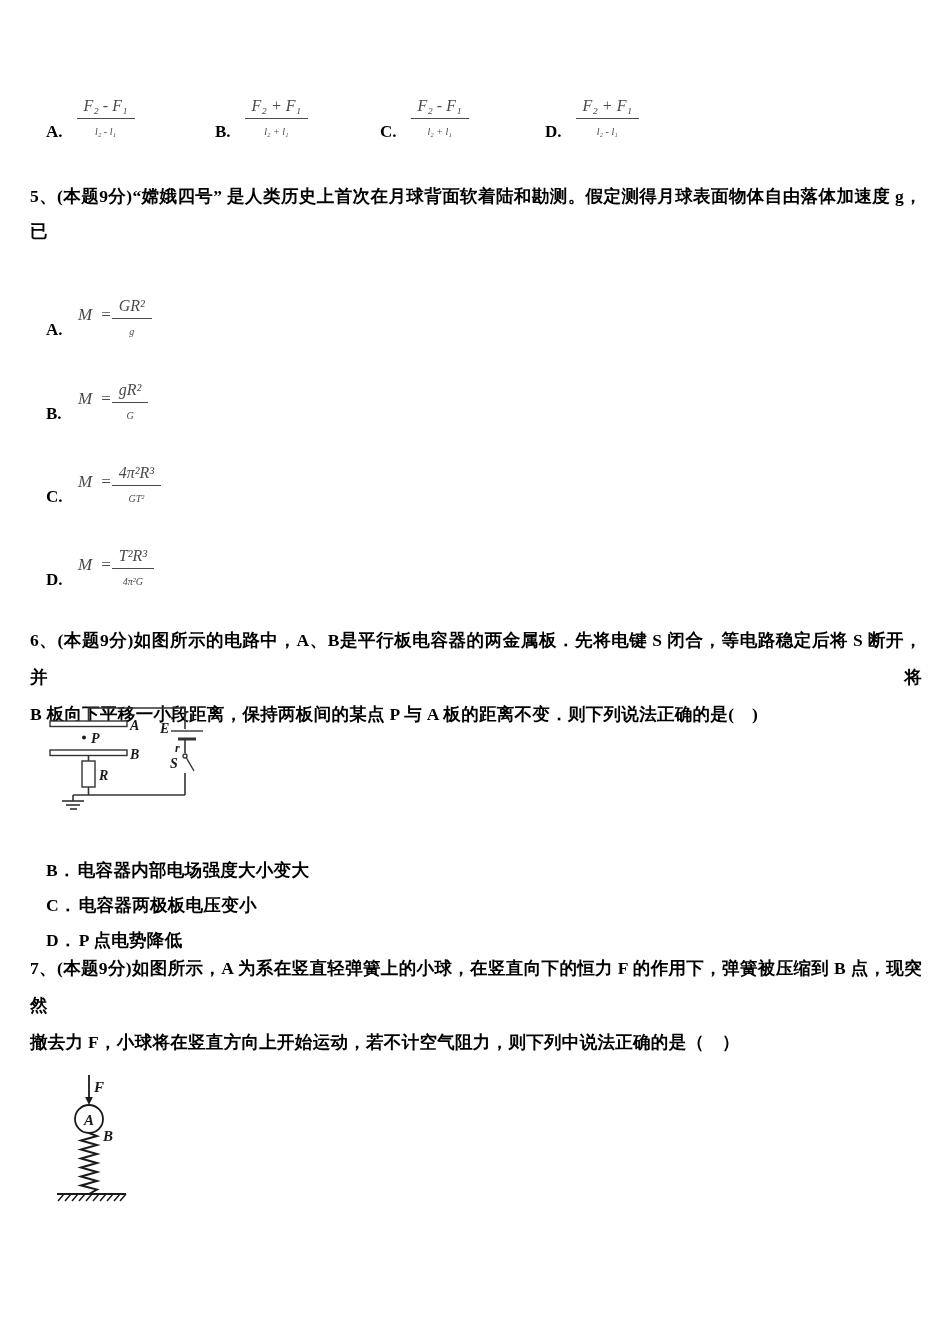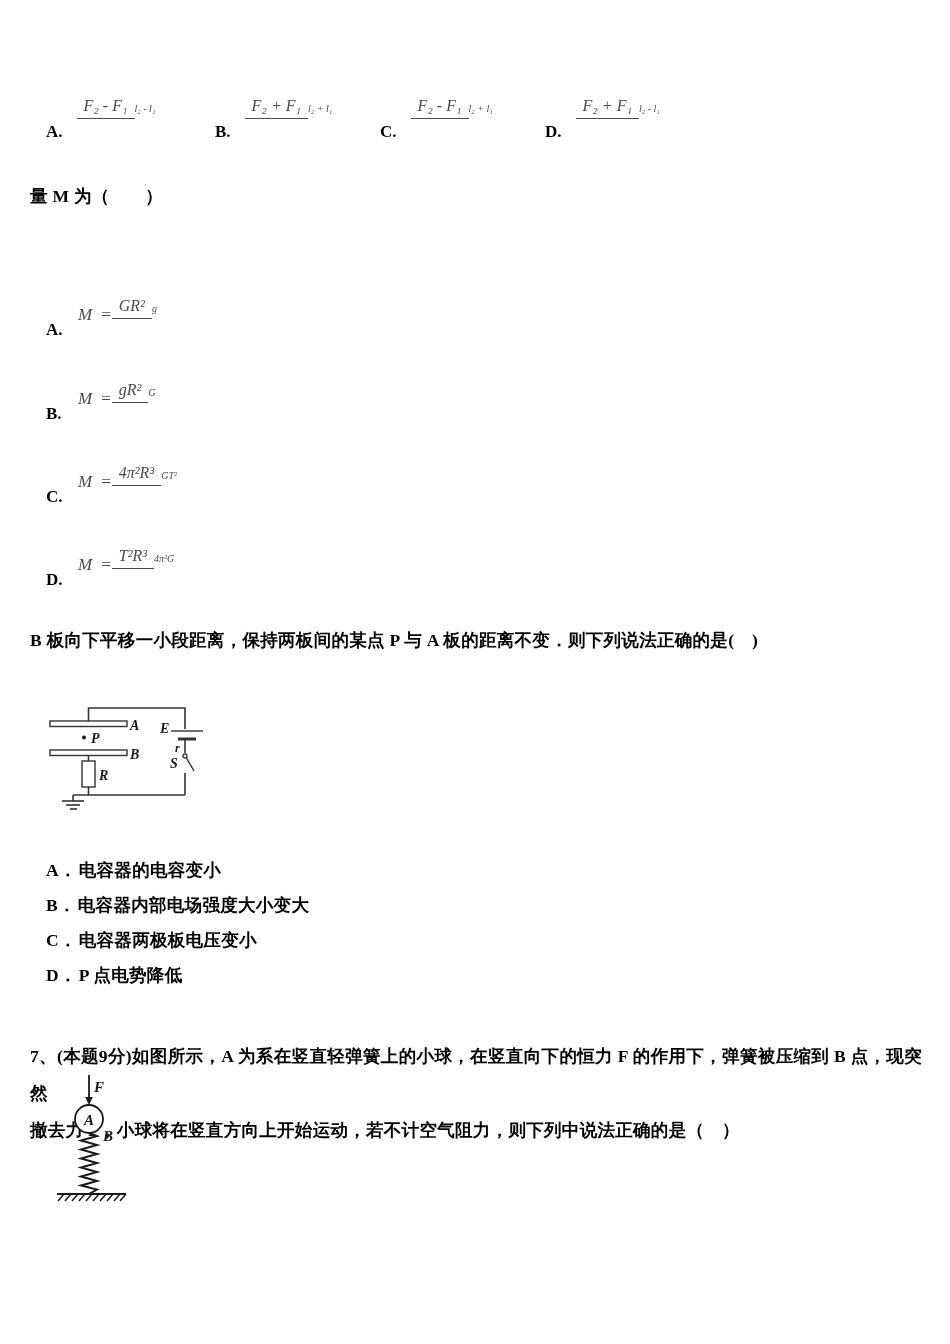--- a/index.html
+++ b/index.html
@@ -22,21 +22,21 @@
     line-height: 35px;
     letter-spacing: 0.3px;
     text-align: justify;
     text-align-last: justify;
     white-space: normal;
   }
   .para.q6 .para-line, .para.q7 .para-line { line-height: 37px; }
   .para-line.last { text-align-last: left; }
   
   .formula { color: #4a4a4a; font-style: italic; }
-  .frac { display: inline-flex; flex-direction: row; text-align: center; }
+  .frac { display: inline-flex; flex-direction: column; text-align: center; }
   .frac .num {
     font-size: 16px; line-height: 20px; padding: 0 7px 2px 7px;
     border-bottom: 1.2px solid #4a4a4a;
   }
   .frac .den { font-size: 10px; line-height: 20px; padding-top: 3px; }
   
   .top-opt { position: absolute; top: 96px; display: flex; align-items: flex-start; }
   .opt-letter {
     font-size: 17px; font-weight: 700; color: #000;
     font-style: normal;
@@ -86,21 +86,21 @@
   </div>
   <div class="top-opt formula" style="left:545px">
     <span class="opt-letter">D.</span>
     <span class="frac">
       <span class="num">F₂ + F₁</span>
       <span class="den">l₂ - l₁</span>
     </span>
   </div>
 
   <div class="para q5" style="top:179px">
-    <div class="para-line last">量 M 为（　　）</div>
+    <div class="para-line">5、(本题9分)“嫦娥四号” 是人类历史上首次在月球背面软着陆和勘测。假定测得月球表面物体自由落体加速度 g，已</div>
   </div>
 
   <div class="q5-opt formula" style="top:296px">
     <span class="opt-letter">A.</span>
     <span class="lhs">M</span>
     <span class="eq">=</span>
     <span class="frac">
       <span class="num">GR²</span>
       <span class="den">g</span>
     </span>
@@ -127,20 +127,21 @@
     <span class="opt-letter">D.</span>
     <span class="lhs">M</span>
     <span class="eq">=</span>
     <span class="frac">
       <span class="num">T²R³</span>
       <span class="den">4π²G</span>
     </span>
   </div>
 
   <div class="para q6" style="top:622px">
+    <div class="para-line">6、(本题9分)如图所示的电路中，A、B是平行板电容器的两金属板．先将电键 S 闭合，等电路稳定后将 S 断开，并将</div>
     <div class="para-line last">B 板向下平移一小段距离，保持两板间的某点 P 与 A 板的距离不变．则下列说法正确的是(　)</div>
   </div>
 
   <svg class="diagram" style="left:42px; top:700px;" width="175" height="120" viewBox="0 0 175 120">
 
     <polyline points="46.5,21 46.5,8 143,8 143,29" fill="none" stroke="#333" stroke-width="1.6"></polyline>
 
     <rect x="8" y="21" width="77" height="5.5" fill="#fff" stroke="#333" stroke-width="1.4"></rect>
     <text x="88" y="30" font-size="14">A</text>
 
@@ -167,35 +168,32 @@
     <line x1="46.5" y1="87" x2="46.5" y2="95" stroke="#333" stroke-width="1.6"></line>
 
     <line x1="31" y1="95" x2="143" y2="95" stroke="#333" stroke-width="1.6"></line>
     <line x1="31" y1="95" x2="31" y2="101" stroke="#333" stroke-width="1.6"></line>
     <line x1="20" y1="101" x2="42" y2="101" stroke="#333" stroke-width="1.6"></line>
     <line x1="24" y1="105" x2="38" y2="105" stroke="#333" stroke-width="1.6"></line>
     <line x1="28" y1="109" x2="35" y2="109" stroke="#333" stroke-width="1.6"></line>
   </svg>
 
   <div class="text-opts" style="top:853px">
-    <div class="text-opt">
-      <span class="letter">A．</span><span>电容器的电容变小</span>
-    </div>
     <div class="text-opt">
       <span class="letter">B．</span><span>电容器内部电场强度大小变大</span>
     </div>
     <div class="text-opt">
       <span class="letter">C．</span><span>电容器两极板电压变小</span>
     </div>
     <div class="text-opt">
       <span class="letter">D．</span><span>P 点电势降低</span>
     </div>
   </div>
 
-  <div class="para q7" style="top:1038px">
+  <div class="para q7" style="top:950px">
     <div class="para-line">7、(本题9分)如图所示，A 为系在竖直轻弹簧上的小球，在竖直向下的恒力 F 的作用下，弹簧被压缩到 B 点，现突然</div>
     <div class="para-line last">撤去力 F，小球将在竖直方向上开始运动，若不计空气阻力，则下列中说法正确的是（　）</div>
   </div>
 
   <svg class="diagram" style="left:50px; top:1070px;" width="95" height="140" viewBox="0 0 95 140">
 
     <line x1="39" y1="5" x2="39" y2="29" stroke="#1a1a1a" stroke-width="1.8"></line>
     <polygon points="35.2,27 42.8,27 39,35" fill="#1a1a1a"></polygon>
     <text x="44" y="22" font-size="15">F</text>
 

